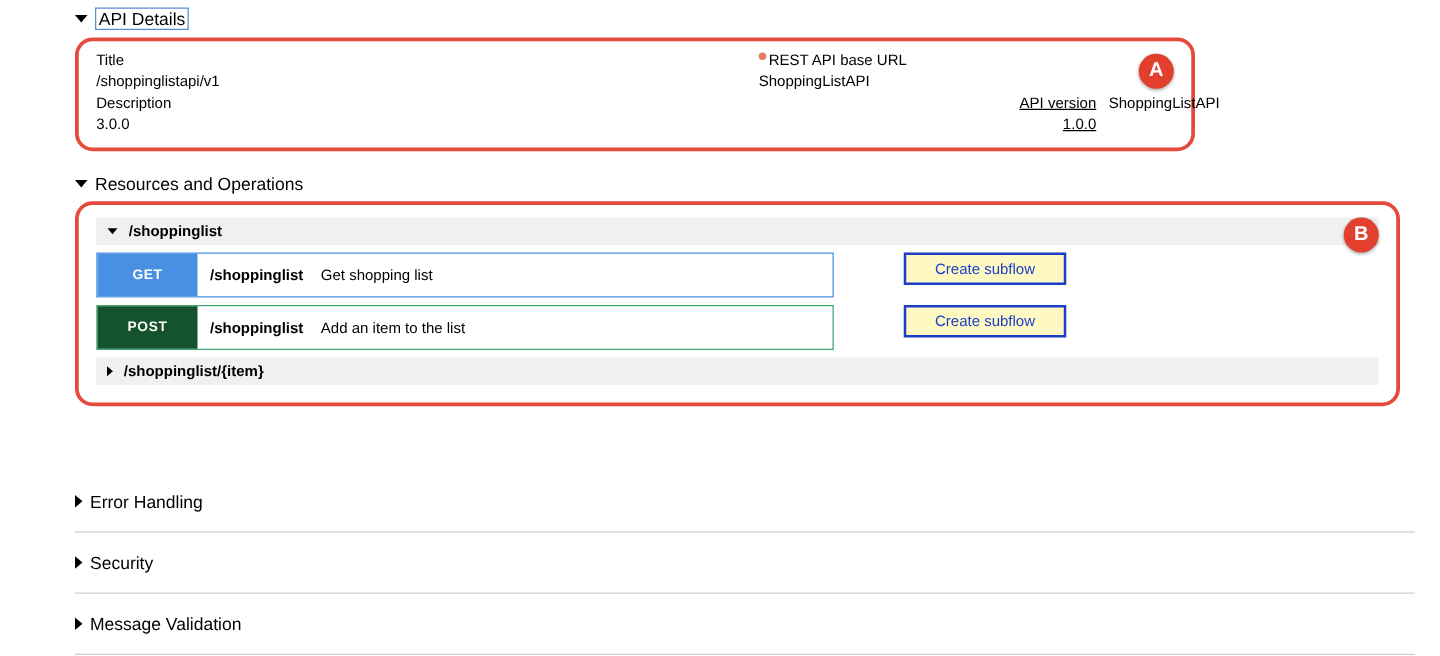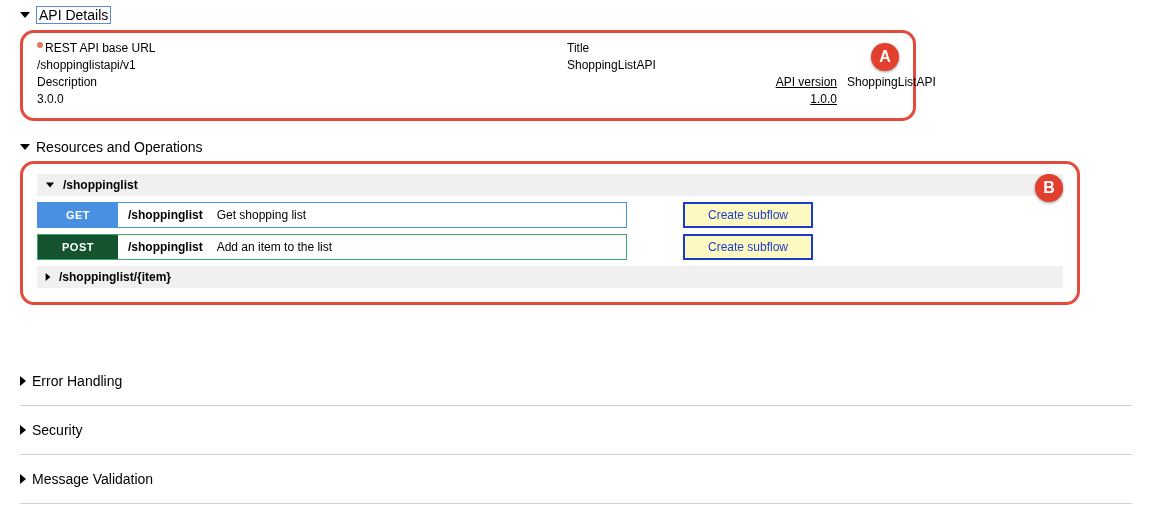--- a/index.html
+++ b/index.html
@@ -9,20 +9,21 @@
     font-family: -apple-system, BlinkMacSystemFont, "Segoe UI", Helvetica, Arial, sans-serif;
     font-size: 12px;
     color: #000;
     background: #fff;
     width: 1152px;
   }
 
   .section {
     border-bottom: 1px solid #d0d0d0;
     padding: 4px 0 12px 0;
+    margin-left: 40px;
   }
   .section-header {
     display: flex;
     align-items: center;
     gap: 6px;
     padding: 2px 0;
     cursor: pointer;
   }
   .section-header .title {
     font-size: 14px;
@@ -120,21 +121,21 @@
     display: flex;
     align-items: stretch;
     gap: 30px;
     margin: 6px 0;
   }
   .op-box {
     display: flex;
     align-items: center;
     border: 1px solid;
     width: 590px;
-    height: 26px;
+    height: 36px;
   }
   .op-box.get { border-color: #4a90e2; }
   .op-box.post { border-color: #3da86f; }
   .op-method {
     width: 80px;
     height: 100%;
     display: flex;
     align-items: center;
     justify-content: center;
     color: #fff;
@@ -178,22 +179,22 @@
     </div>
   </div>
 
   <div class="hl-box" style="width:896px;">
     <div class="badge-circle inside">
       <div class="circ">
           <span>A</span>
         </div>
     </div>
     <div class="details-grid">
+      <div class="lbl">Title</div>
       <div class="lbl"><span class="red-dot"></span><span>REST API base URL</span></div>
-      <div class="lbl">Title</div>
       <div></div>
 
       <div class="val">/shoppinglistapi/v1</div>
       <div class="val">ShoppingListAPI</div>
       <div></div>
 
       <div class="lbl">Description</div>
       <div class="lbl apiver-lbl">API version</div>
 
       <div class="val">ShoppingListAPI</div>

